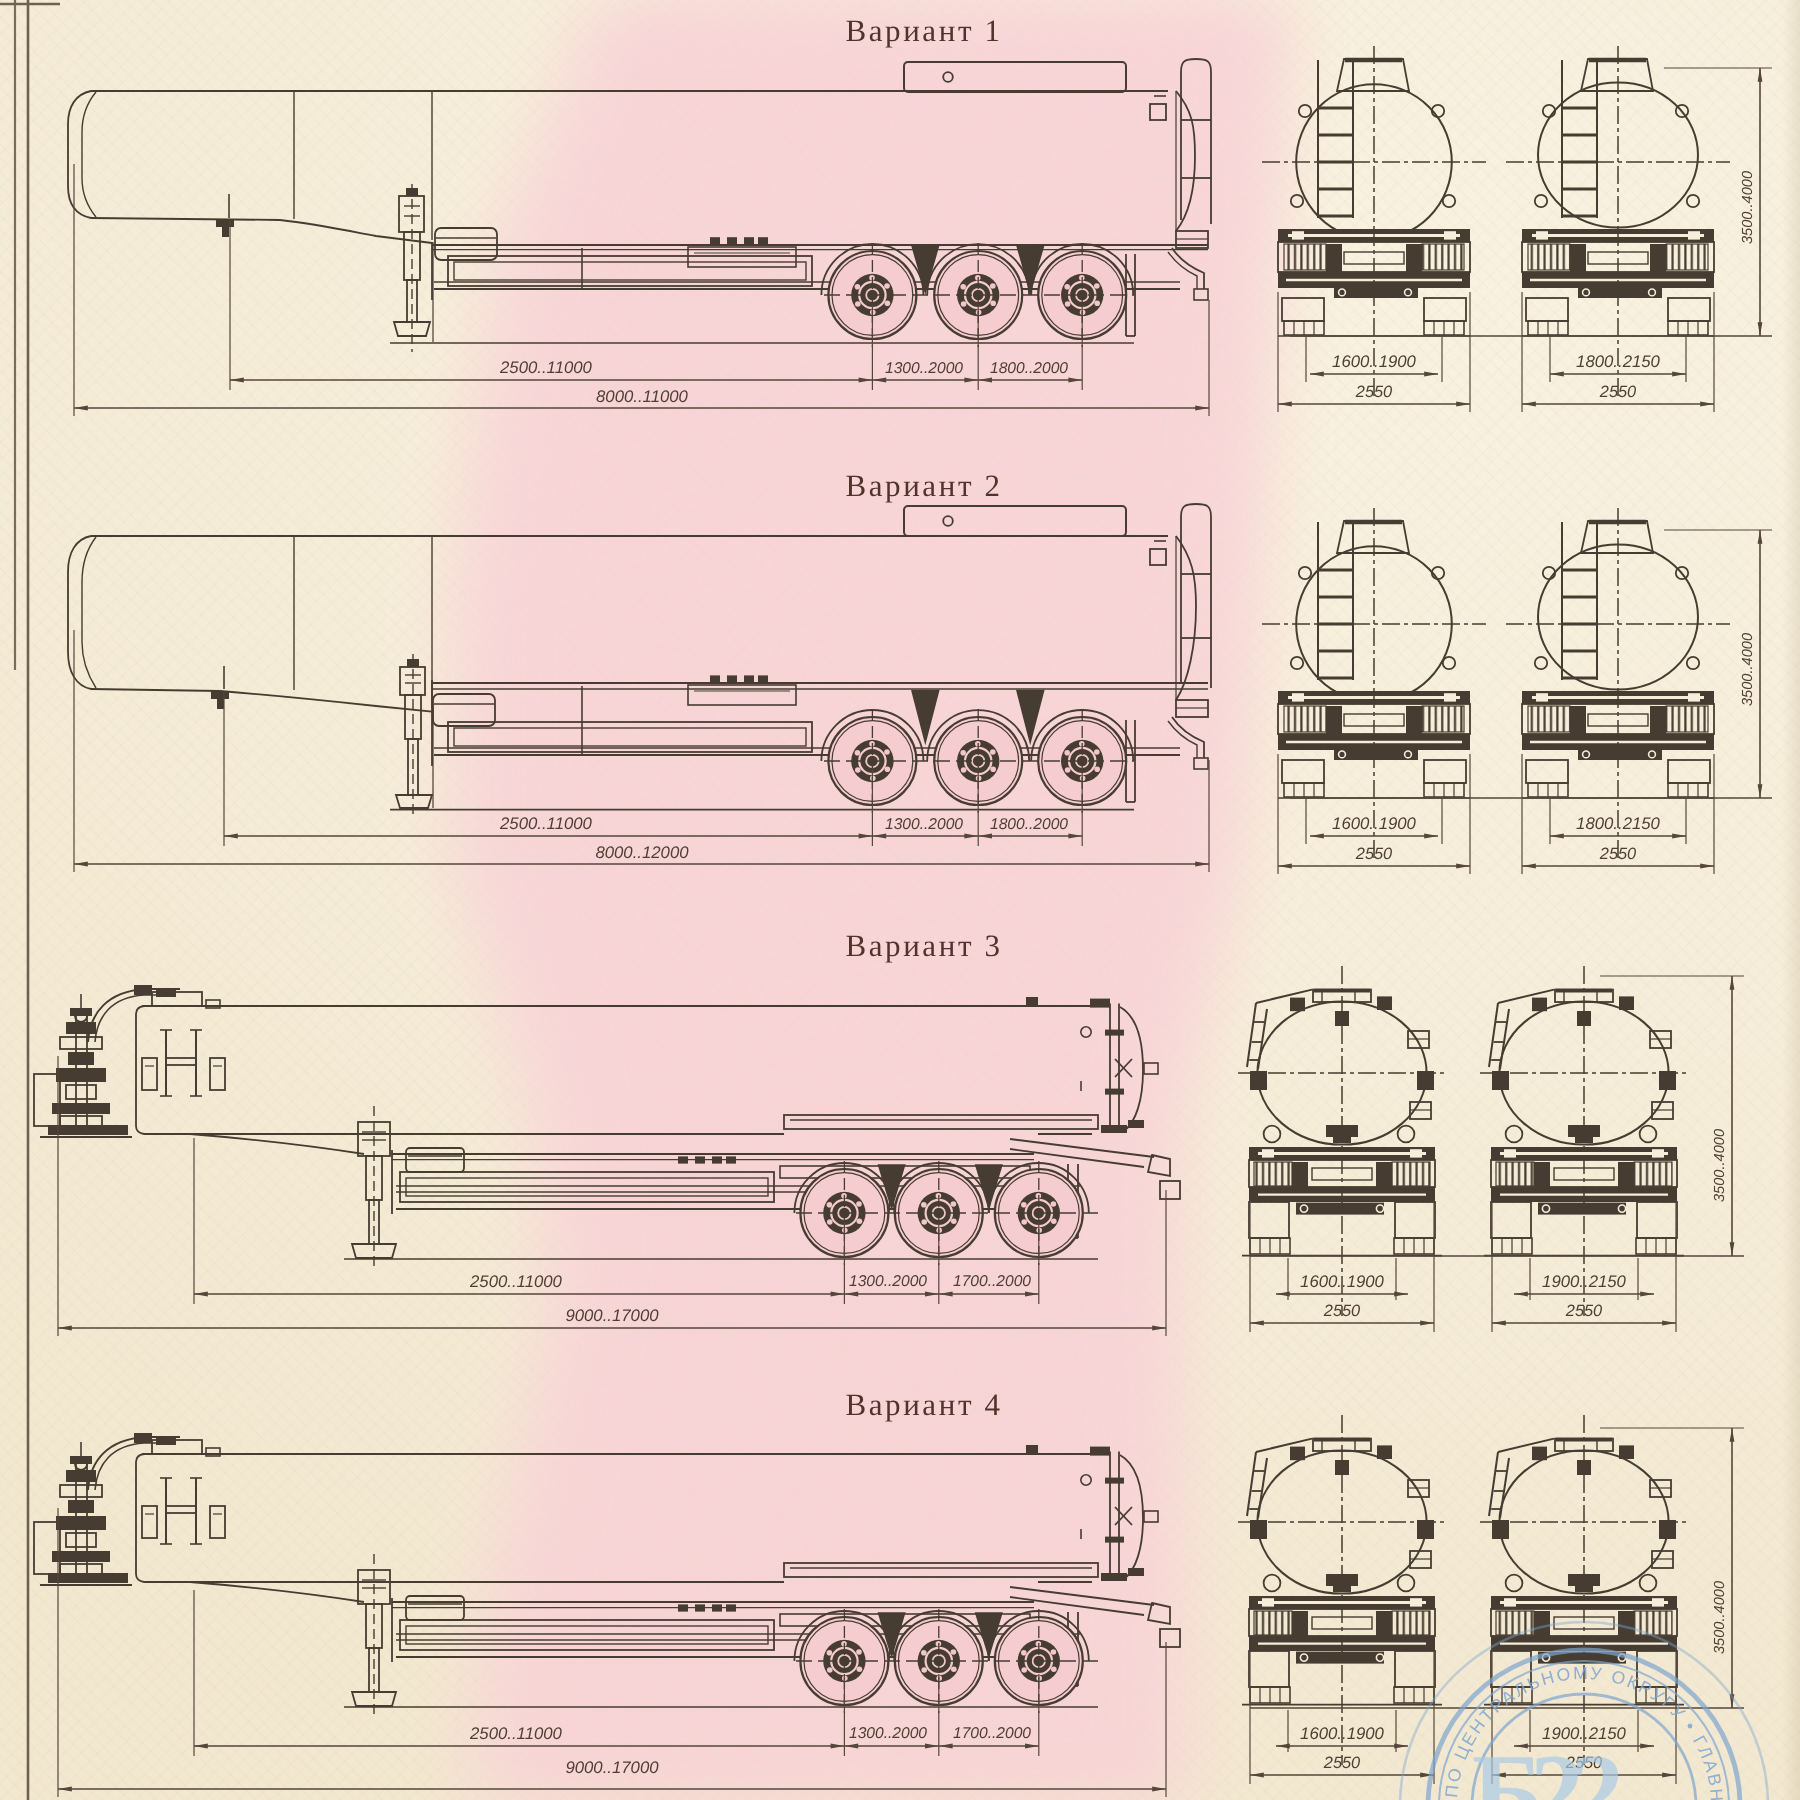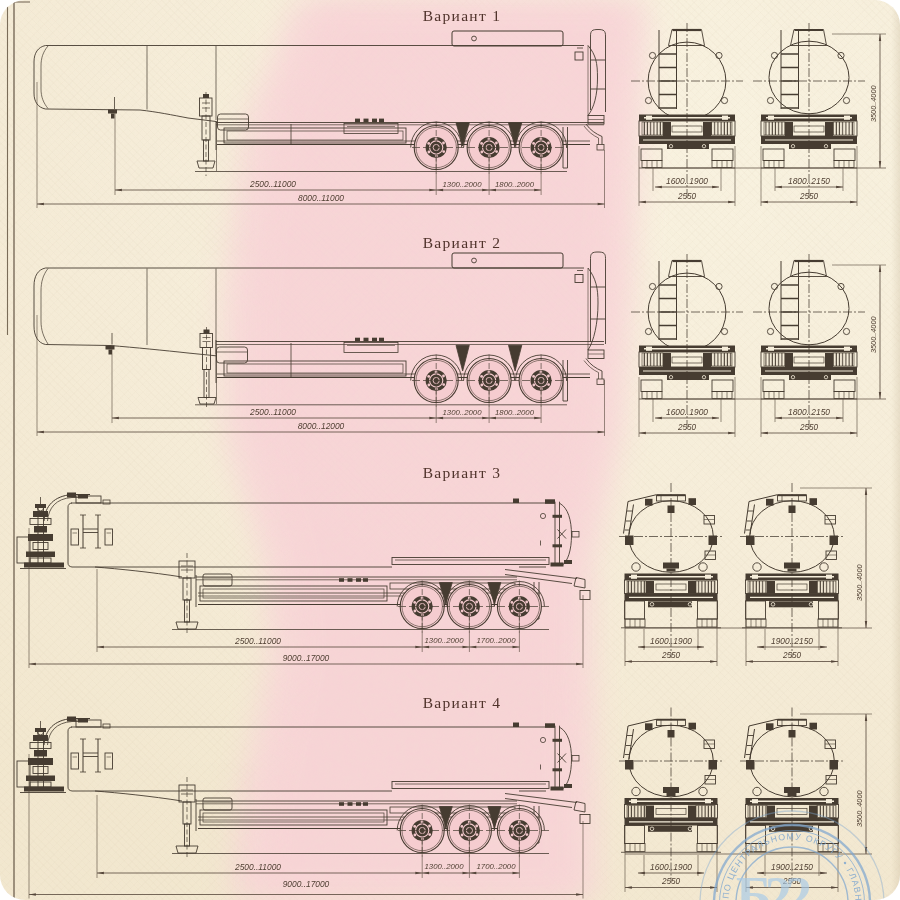--- a/index.html
+++ b/index.html
@@ -2,21 +2,20 @@
 <html><head>
 <meta charset="utf-8">
 <style>
 html,body{margin:0;padding:0;}
 .page{position:relative;width:900px;height:900px;overflow:hidden;
 background:
  repeating-linear-gradient(45deg, rgba(190,170,140,0.05) 0 1px, rgba(0,0,0,0) 1px 5px),
  repeating-linear-gradient(135deg, rgba(190,170,140,0.045) 0 1px, rgba(0,0,0,0) 1px 6px),
  linear-gradient(to left, rgba(165,145,112,0.20) 0px, rgba(165,145,112,0) 9px),
  radial-gradient(120% 90% at 80% 15%, #faf4e2 0%, #f7eeda 55%, #f3e8cf 100%);
-border-radius: 25px;
 }
 svg{position:absolute;left:0;top:0;}
 </style>
 </head>
 <body>
 <div class="page">
 <svg width="900" height="900" viewBox="0 0 900 900">
 <defs>
 <pattern id="hv" width="3.2" height="8" patternUnits="userSpaceOnUse">
           <rect width="3.2" height="8" fill="none"></rect>

